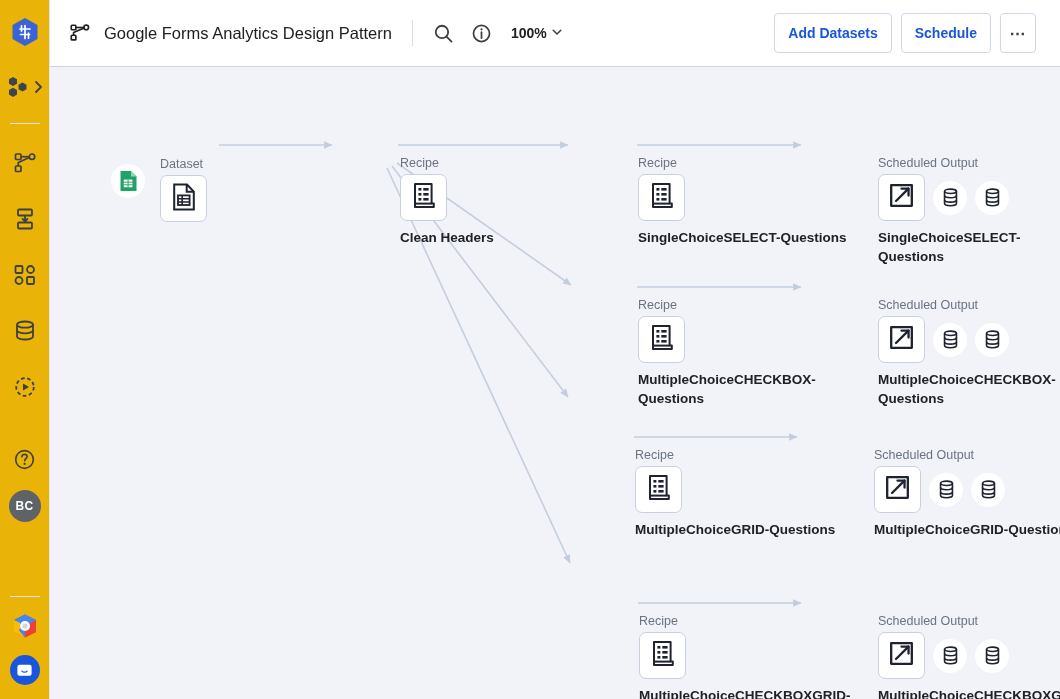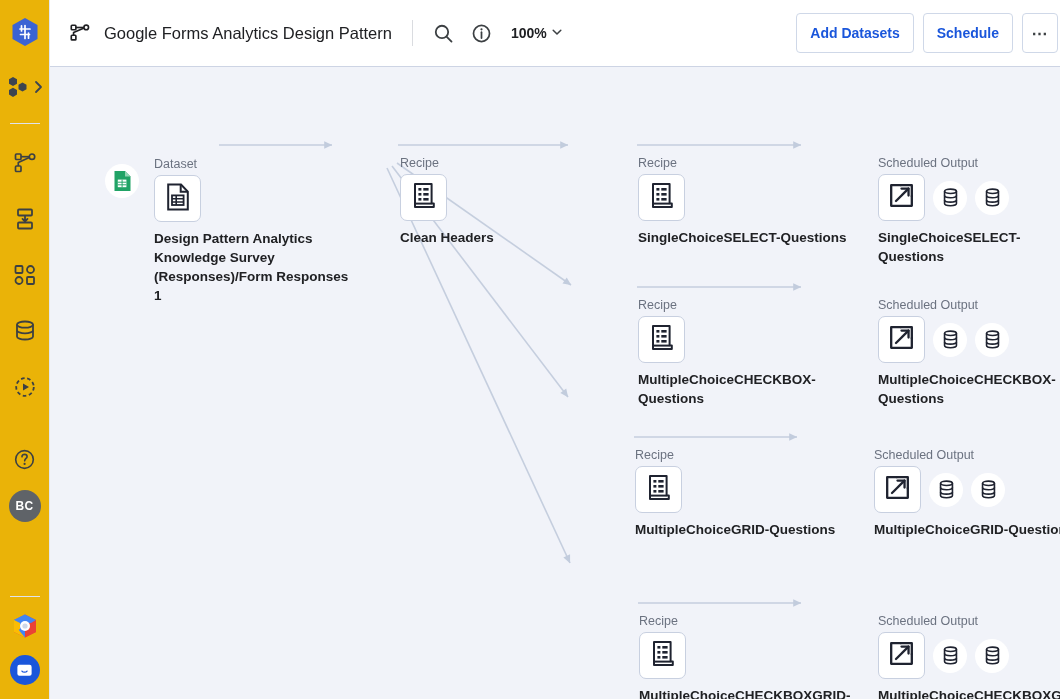--- a/index.html
+++ b/index.html
@@ -98,21 +98,21 @@
   }
 
   
   .header {
     height: 67px;
     flex: 0 0 67px;
     background: #ffffff;
     border-bottom: 1px solid #cdd4e4;
     display: flex;
     align-items: center;
-    padding: 0 2px 0 18px;
+    padding: 0 24px 0 18px;
     gap: 0;
   }
   .hdr-flow-icon {
     width: 24px; height: 24px;
     display: flex; align-items: center; justify-content: center;
     color: #202124;
     flex: 0 0 auto;
   }
   .hdr-title {
     font-size: 16.5px;
@@ -426,21 +426,21 @@
           <path d="M587,78 L751,78"></path>
 
           <path d="M587,220 L751,220"></path>
 
           <path d="M584,370 L747,370"></path>
 
           <path d="M588,536 L751,536"></path>
         </g>
       </svg>
 
-      <div class="node" style="left:104px; top:90px; width:205px;">
+      <div class="node" style="left:110px; top:90px; width:205px;">
         <div class="node-type">Dataset</div>
         <div class="node-row">
           <div class="ds-badge">
             <svg width="19" height="22" viewBox="0 0 19 22">
               <path d="M1.5 1 L12 1 L17.5 6.4 L17.5 21 L1.5 21 Z" fill="#21a366"></path>
               <path d="M12 1 L17.5 6.4 L12 6.4 Z" fill="#95d5b5"></path>
               <rect x="4.8" y="9.6" width="8.6" height="7.6" fill="#ffffff"></rect>
               <g stroke="#21a366" stroke-width="0.95">
                 <path d="M4.8 12.2 L13.4 12.2"></path>
                 <path d="M4.8 14.8 L13.4 14.8"></path>
@@ -452,21 +452,20 @@
             <span>
               <svg width="26" height="28" viewBox="0 0 26 28">
                 <path d="M3.2 1.6 L16 1.6 L22.8 8.6 L22.8 26.4 L3.2 26.4 Z" fill="none" stroke="#1f2330" stroke-width="2"></path>
                 <path d="M15.7 1.8 L15.7 8.7 L22.6 8.7" fill="none" stroke="#1f2330" stroke-width="2"></path>
                 <rect x="7" y="12.4" width="11.6" height="9.6" fill="none" stroke="#1f2330" stroke-width="1.8"></rect>
                 <path d="M7 15.8 L18.6 15.8 M7 19 L18.6 19 M11.2 12.4 L11.2 22" stroke="#1f2330" stroke-width="1.6"></path>
               </svg>
             </span>
           </div>
         </div>
-        <div class="node-title">Design Pattern Analytics Knowledge Survey (Responses)/Form Responses 1</div>
       </div>
 
       <div class="node" style="left:350px; top:89px; width:150px;">
         <div class="node-type">Recipe</div>
         <div class="node-row">
           <div class="node-box">
             <span>
               <svg width="26" height="28" viewBox="0 0 26 28">
                 <path d="M4 2 L20.6 2 L20.6 21.6 L22.8 21.6 L22.8 25 L6.6 25 L4 25 Z" fill="none" stroke="#1f2330" stroke-width="2" stroke-linejoin="round"></path>
                 <path d="M4 21.6 L20.6 21.6" stroke="#1f2330" stroke-width="2"></path>

